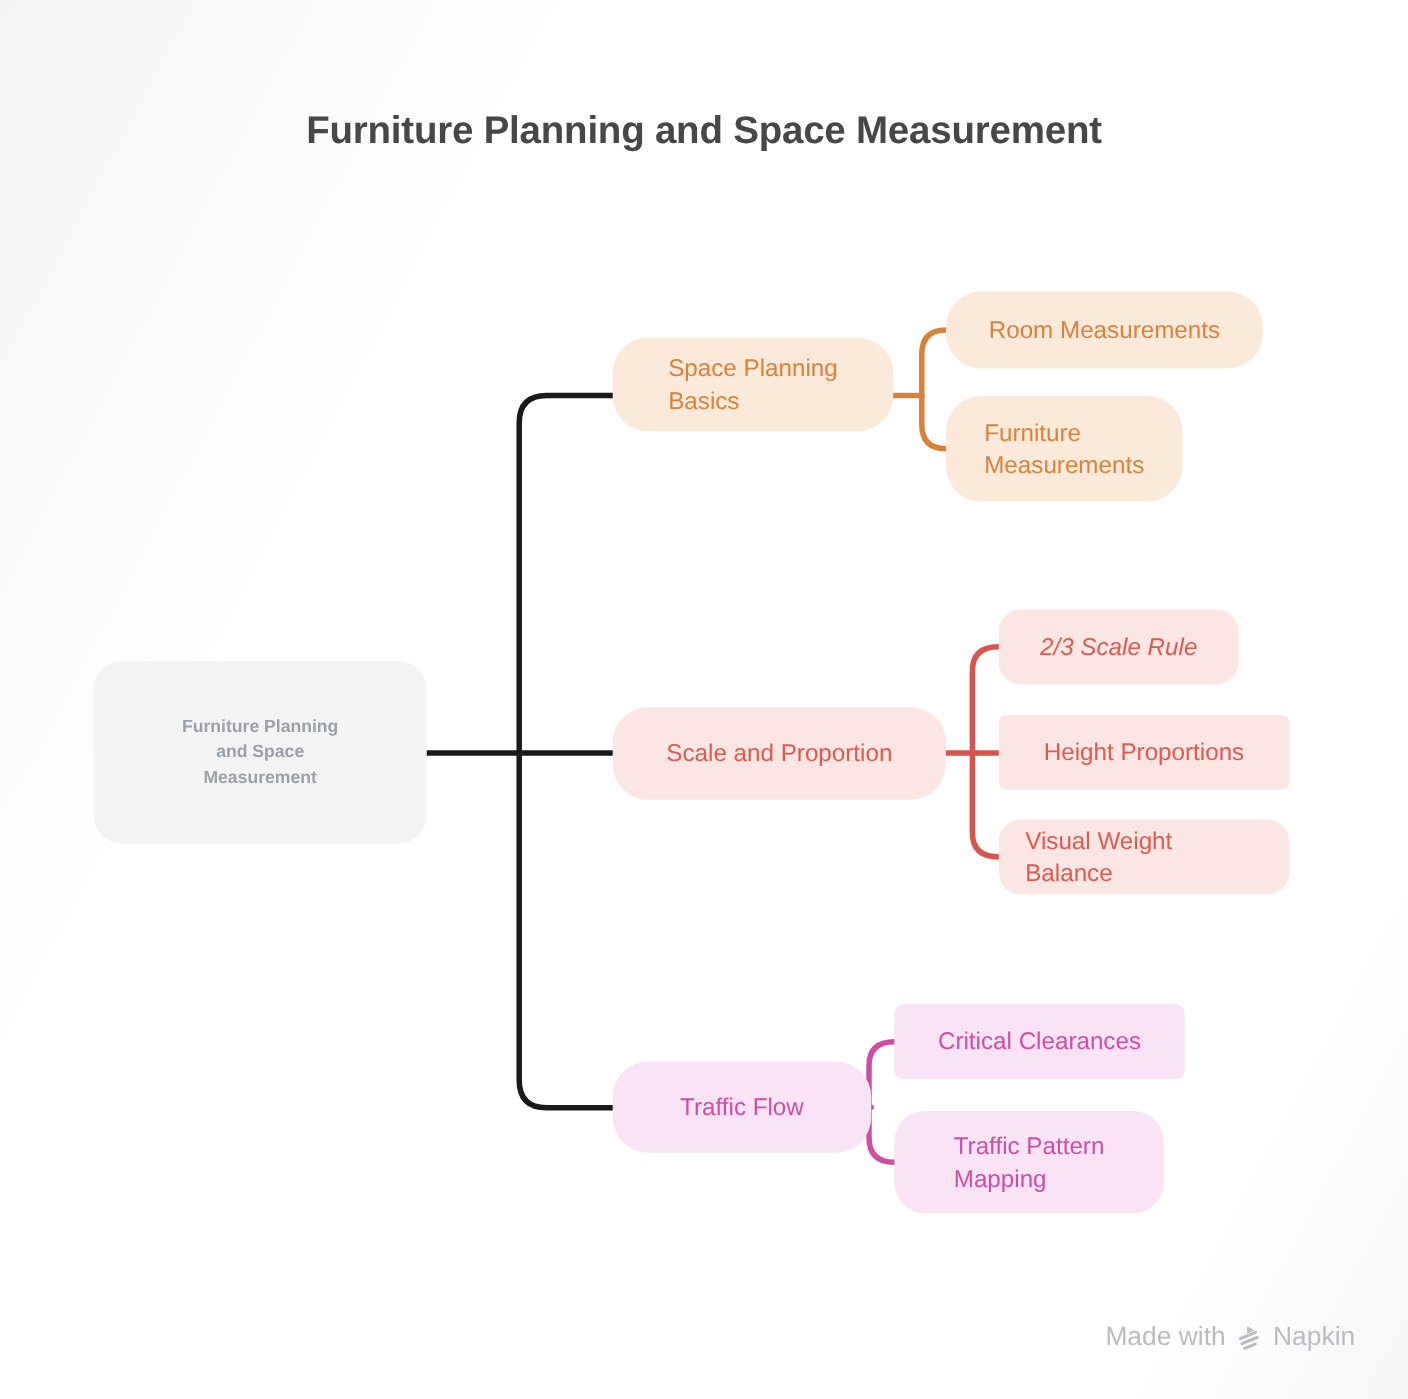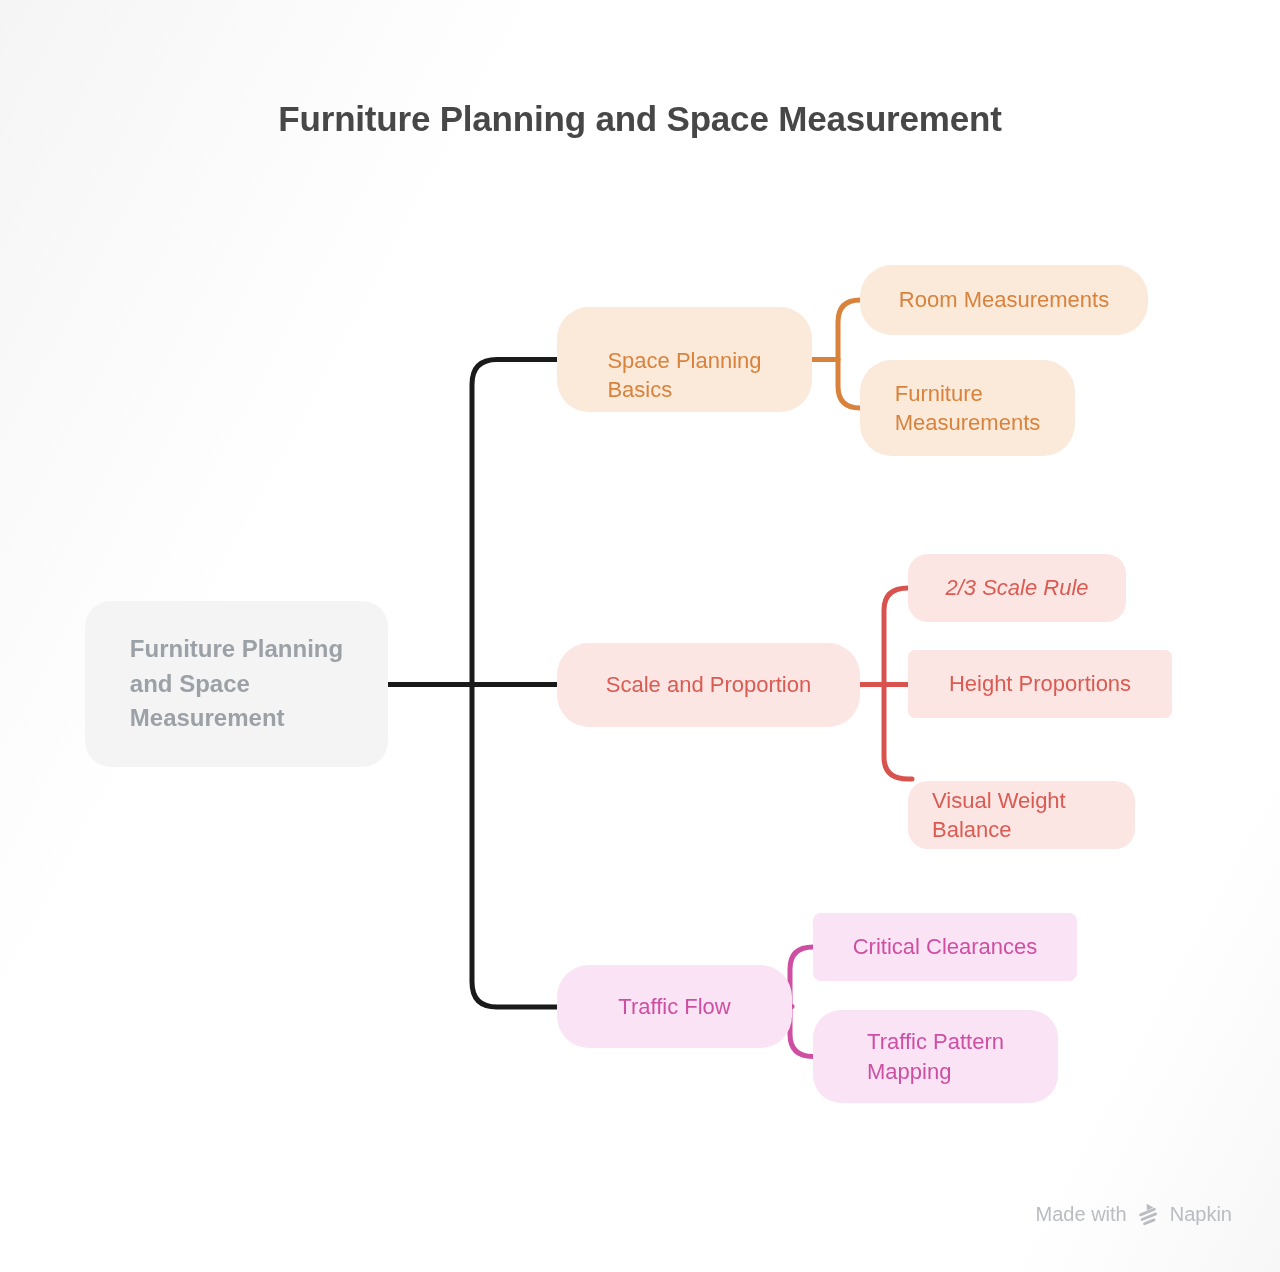--- a/index.html
+++ b/index.html
@@ -59,39 +59,39 @@
     text-align: left;
     font-size: 22px;
     font-weight: 500;
     line-height: 1.32;
     border-radius: 32px;
     padding: 8px 24px;
   }
   .node--root {
     background: var(--root-bg, #f4f4f5);
     color: var(--root-text, #9ca1a7);
-    font-size: 24px;
+    font-size: 16px;
     font-weight: 700;
     line-height: 1.45;
-    text-align: left;
+    text-align: center;
     border-radius: 26px;
   }
   .node--orange { background: var(--orange-bg, #fbe9da); color: var(--orange-text, #d9823c); }
   .node--red    { background: var(--red-bg, #fbe6e4);    color: var(--red-text, #db5a52); }
   .node--pink   { background: var(--pink-bg, #fae3f4);   color: var(--pink-text, #ce4fa2); }
 
   .watermark {
     position: absolute;
     z-index: 3;
     top: 1202px;
     right: 48px;
     display: flex;
     align-items: center;
     gap: 9px;
-    font-size: 20px;
+    font-size: 24px;
     color: var(--watermark-text, #b9bcc1);
     cursor: pointer;
   }
   .watermark svg { display: block; }
 </style>
 </head>
 <body>
 
 <div class="canvas">
 
@@ -110,42 +110,42 @@
     <path class="st-pink" d="M760,1006.5 H792"></path>
     <path class="st-pink" d="M818,947 H813 Q790,947 790,969 V1034 Q790,1056.5 813,1056.5 H818"></path>
   </svg>
 
   <div class="node node--root" style="left:85px; top:601px; width:303px; height:166px;">
     <span>Furniture Planning
 and Space
 Measurement</span>
   </div>
 
-  <div class="node node--orange" style="left:557px; top:307px; width:255px; height:105px;align-items:flex-end;">
+  <div class="node node--orange" style="left:557px; top:307px; width:255px; height:85px;">
     <span>Space Planning
 Basics</span>
   </div>
   <div class="node node--orange" style="left:860px; top:265px; width:288px; height:70px;">
     <span>Room Measurements</span>
   </div>
   <div class="node node--orange" style="left:860px; top:360px; width:215px; height:96px;">
     <span>Furniture
 Measurements</span>
   </div>
 
   <div class="node node--red" style="left:557px; top:643px; width:303px; height:84px;">
     <span>Scale and Proportion</span>
   </div>
   <div class="node node--red" style="left:908px; top:554px; width:218px; height:68px; border-radius:20px;font-style:italic;">
     <span>2/3 Scale Rule</span>
   </div>
   <div class="node node--red" style="left:908px; top:650px; width:264px; height:68px; border-radius:7px;">
     <span>Height Proportions</span>
   </div>
-  <div class="node node--red" style="left:908px; top:745px; width:227px; height:68px; border-radius:20px;margin-top:36px;">
+  <div class="node node--red" style="left:908px; top:745px; width:264px; height:68px; border-radius:20px;">
     <span>Visual Weight Balance</span>
   </div>
 
   <div class="node node--pink" style="left:557px; top:965px; width:235px; height:83px;">
     <span>Traffic Flow</span>
   </div>
   <div class="node node--pink" style="left:813px; top:913px; width:264px; height:68px; border-radius:8px;">
     <span>Critical Clearances</span>
   </div>
   <div class="node node--pink" style="left:813px; top:1010px; width:245px; height:93px; border-radius:28px;">

